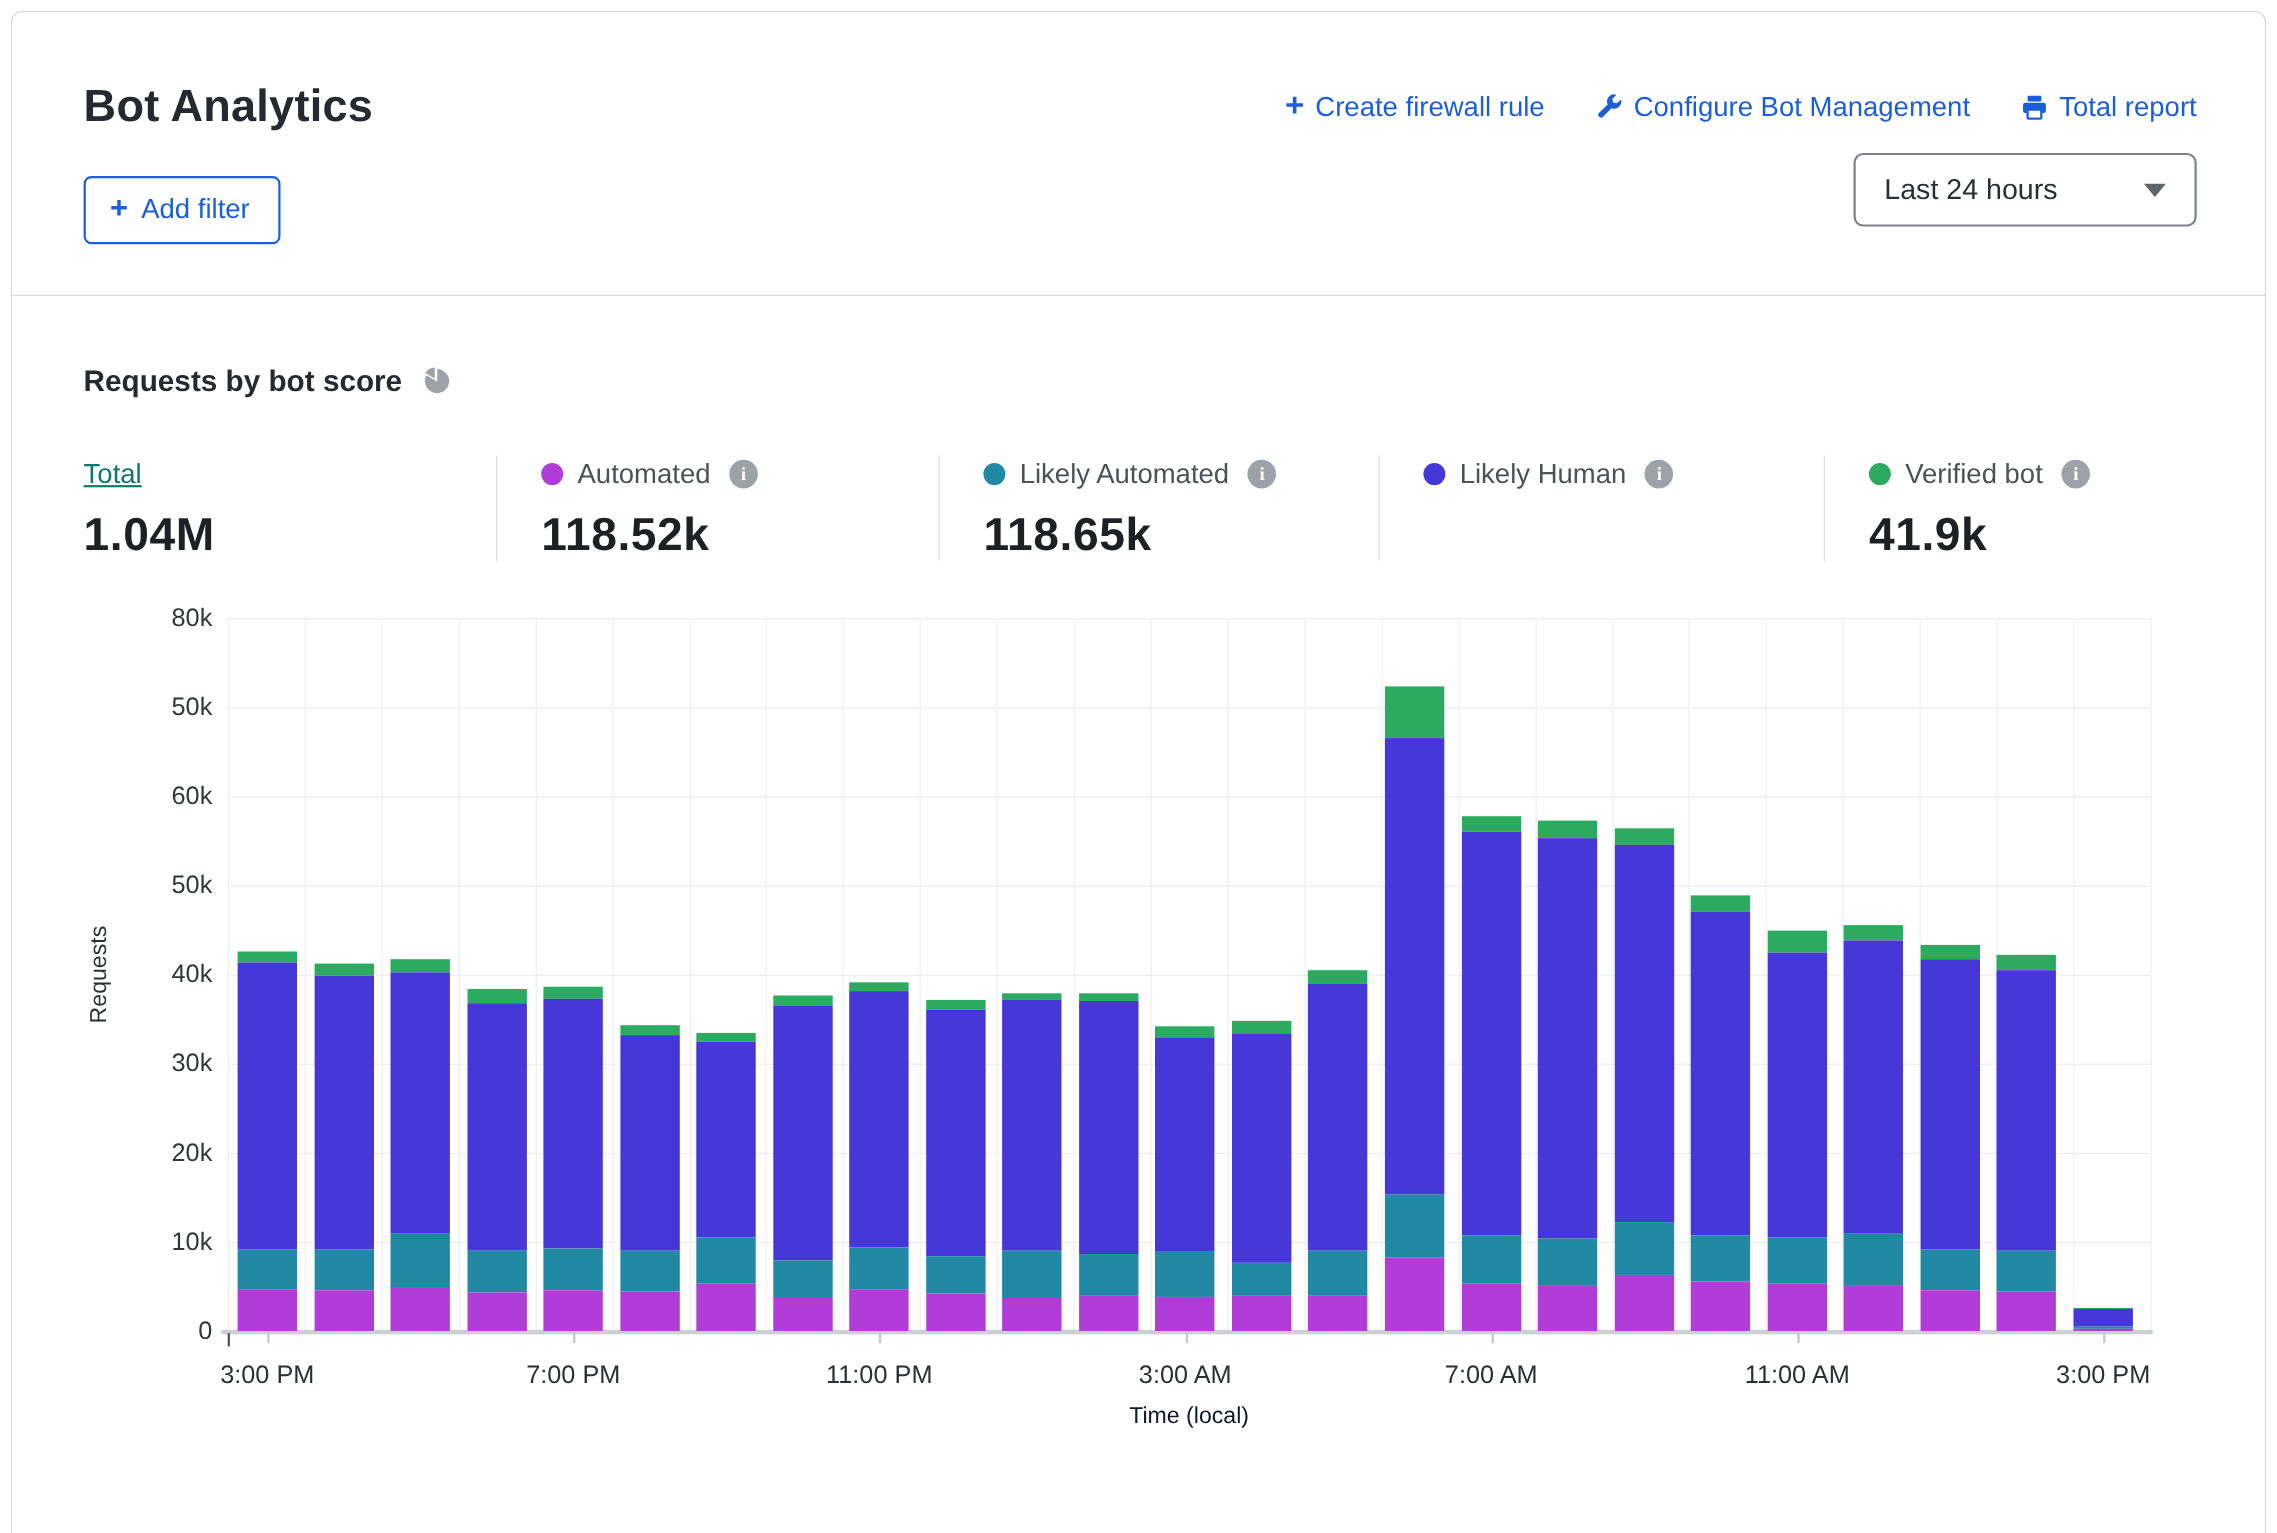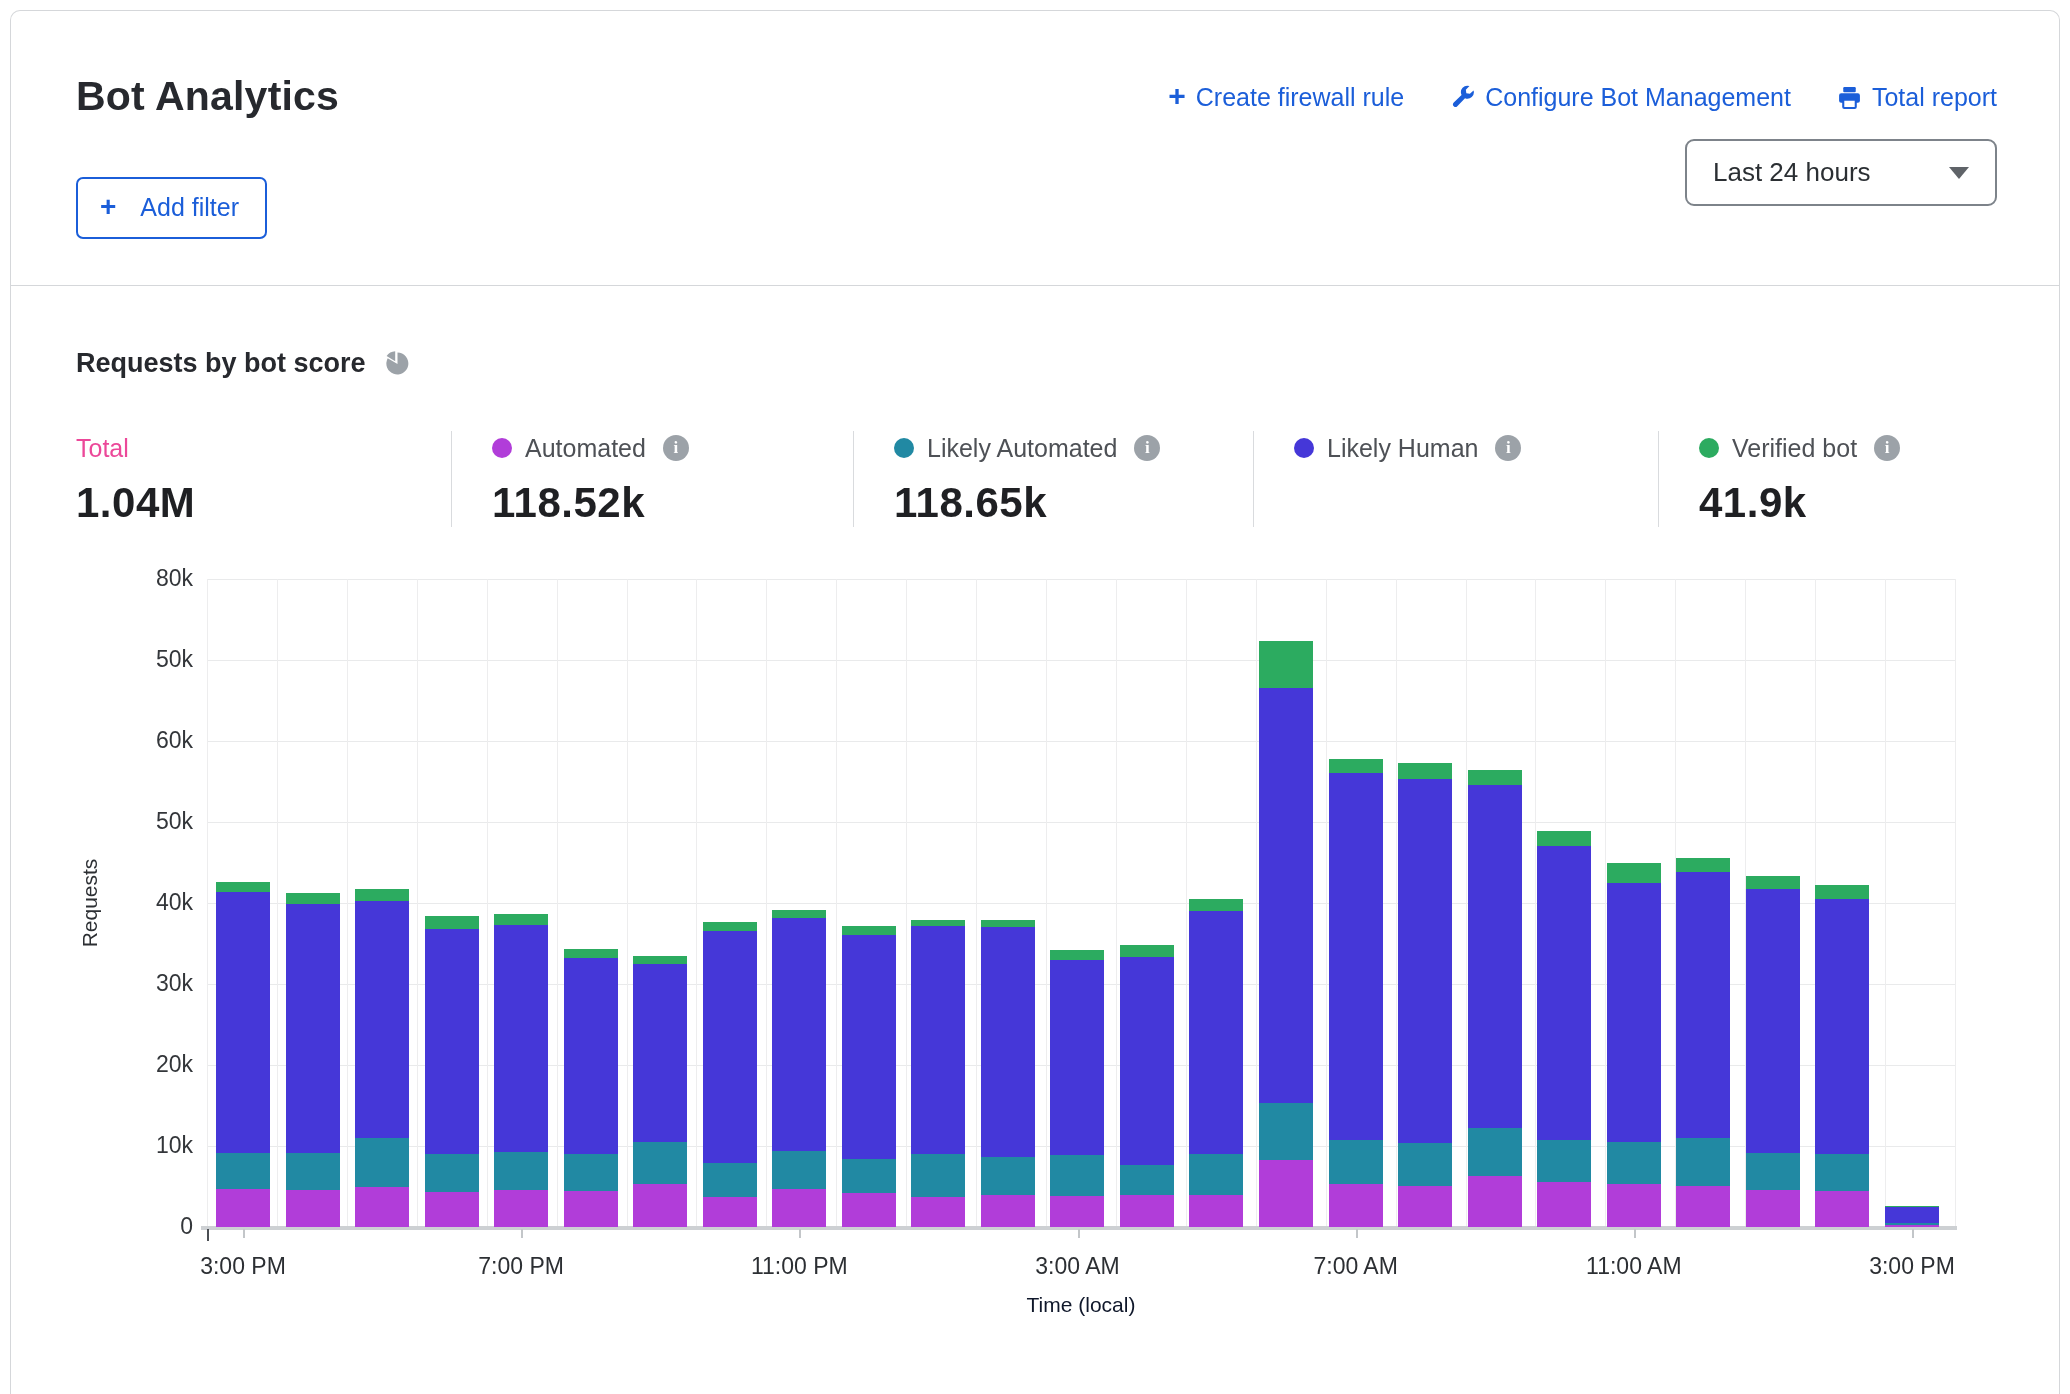--- a/index.html
+++ b/index.html
@@ -12,23 +12,23 @@
 
   
   .header { padding: 62px 65px 46px 65px; position: relative; }
   .page-title { font-size: 41px; font-weight: bold; color: #27292e; letter-spacing: .2px; }
   .actions { position: absolute; right: 62px; top: 72px; display: flex; gap: 46px; align-items: center; }
   .action-link { display: inline-flex; align-items: center; gap: 10px; font-size: 25px;
     color: #1b5ed9; cursor: pointer; text-decoration: none; }
   .icon-plus::before { content: "+"; font-size: 30px; font-weight: bold; line-height: 22px; }
   .action-link svg { display: block; }
   .filter-row { margin-top: 40px; display: flex; align-items: center; }
-  .add-filter-btn { display: inline-flex; align-items: center; gap: 24px;
+  .add-filter-btn { display: inline-flex; align-items: center; gap: 12px;
     border: 2px solid #1b5ed9; border-radius: 7px; background: #fff; color: #1b5ed9;
-    font-size: 25px; font-family: inherit; padding: 14px 26px 15px 22px; cursor: pointer; margin-top: 17px; }
+    font-size: 25px; font-family: inherit; padding: 14px 26px 15px 22px; cursor: pointer; }
   .add-filter-btn .icon-plus::before { font-size: 28px; }
   .time-select { position: absolute; right: 62px; top: 128px; width: 312px; height: 67px;
     border: 2px solid #7d838a; border-radius: 9px; background: #fff; display: flex;
     align-items: center; padding: 0 26px; font-size: 26px; color: #2b2f33; cursor: pointer; }
   .caret { margin-left: auto; width: 0; height: 0; border-left: 10px solid transparent;
     border-right: 10px solid transparent; border-top: 12px solid #5f6368; }
   .divider { border-top: 1px solid #d5d7da; }
 
   
   .section { padding: 62px 65px 0 65px; }
@@ -39,21 +39,21 @@
   
   .stats { display: flex; margin-top: 52px; }
   .stat-cell { padding-right: 30px; }
   .stat-cell + .stat-cell { border-left: 1px solid #d9dbde; padding-left: 40px; }
   .stat-cell.c0 { width: 375px; }
   .stat-cell.c1 { width: 402px; }
   .stat-cell.c2 { width: 400px; }
   .stat-cell.c3 { width: 405px; }
   .stat-head { display: flex; align-items: center; gap: 13px; height: 34px; }
   .stat-label { font-size: 25px; color: #4e5156; }
-  .stat-label.plain { color: #ec4899; }
+  .stat-label.plain { color: #0f766e; text-decoration: underline; }
   .dot { width: 20px; height: 20px; border-radius: 50%; flex: 0 0 auto; }
   .info-icon { width: 26px; height: 26px; border-radius: 50%; background: #9ca2a8; color: #fff;
     display: inline-flex; align-items: center; justify-content: center; margin-left: 4px;
     font-size: 17px; font-weight: bold; font-family: "Liberation Serif", serif; cursor: pointer; }
   .info-icon::after { content: "i"; }
   .stat-value { font-size: 42px; font-weight: bold; color: #1f2023; margin-top: 14px; letter-spacing: .5px; }
 
   
   .chart-wrap { position: relative; width: 2070px; height: 780px; margin-top: 6px; }
   .plot { position: absolute; left: 196px; top: 46px; width: 1748px; height: 648px; }

